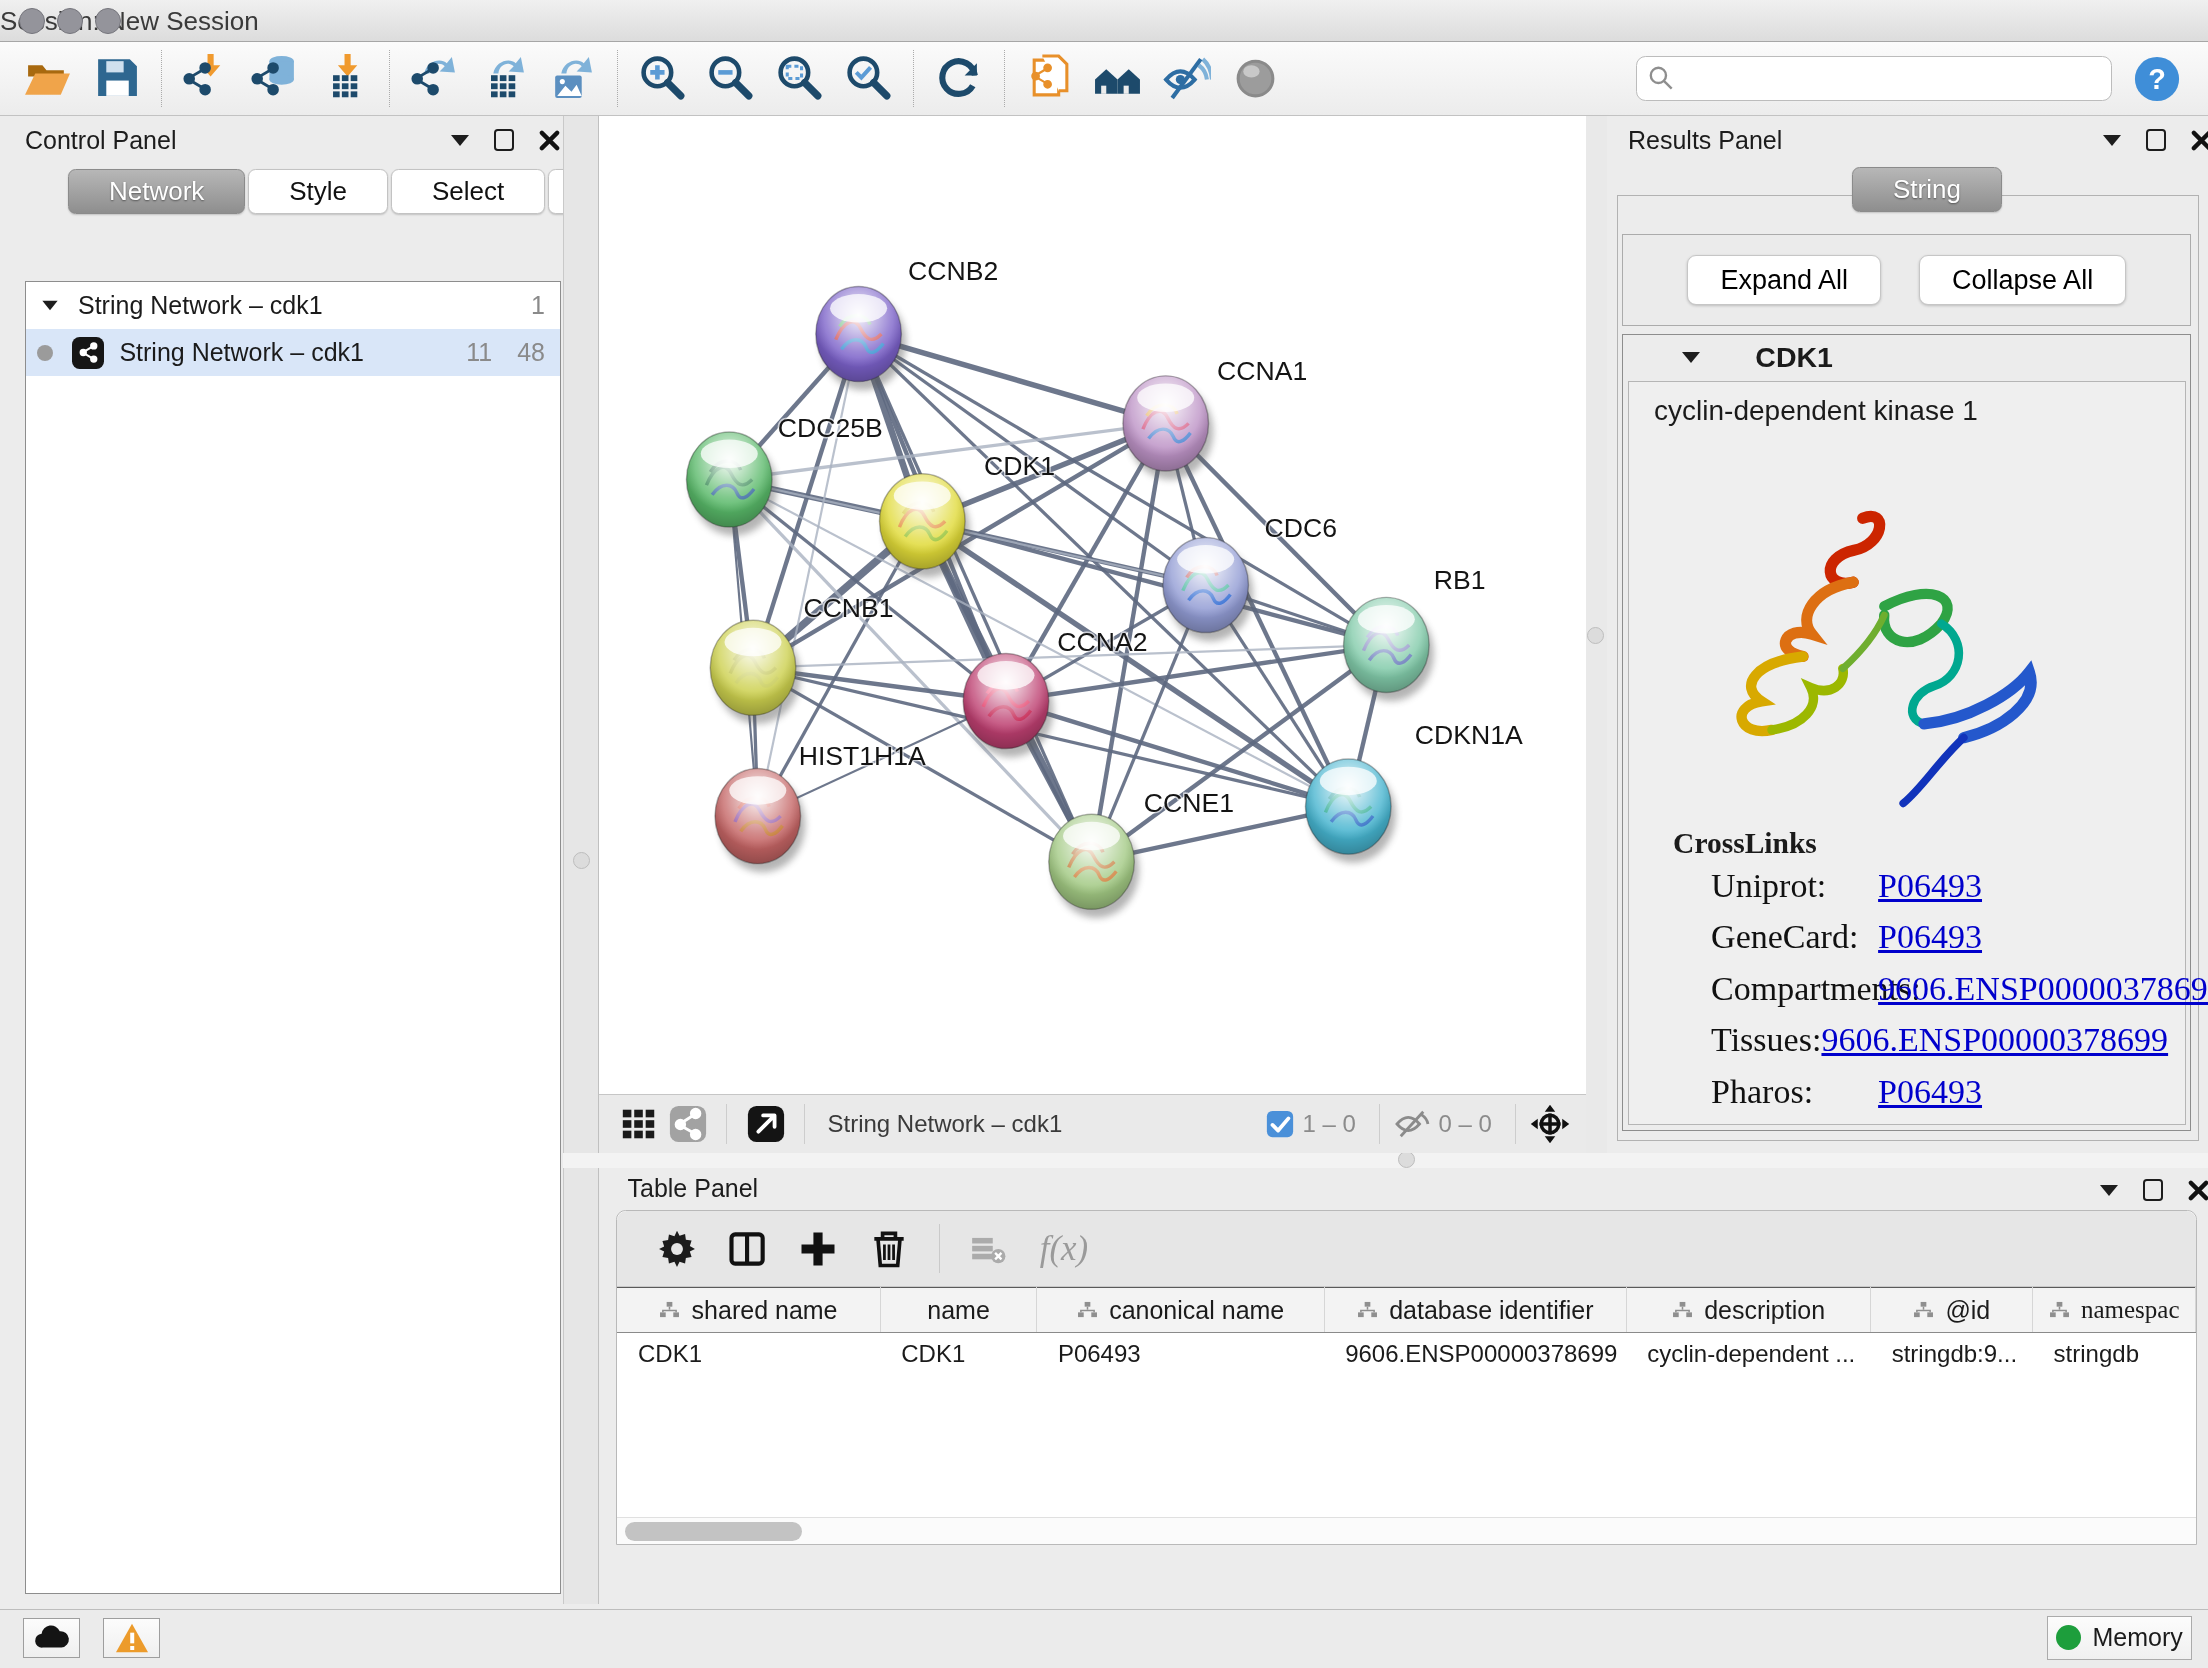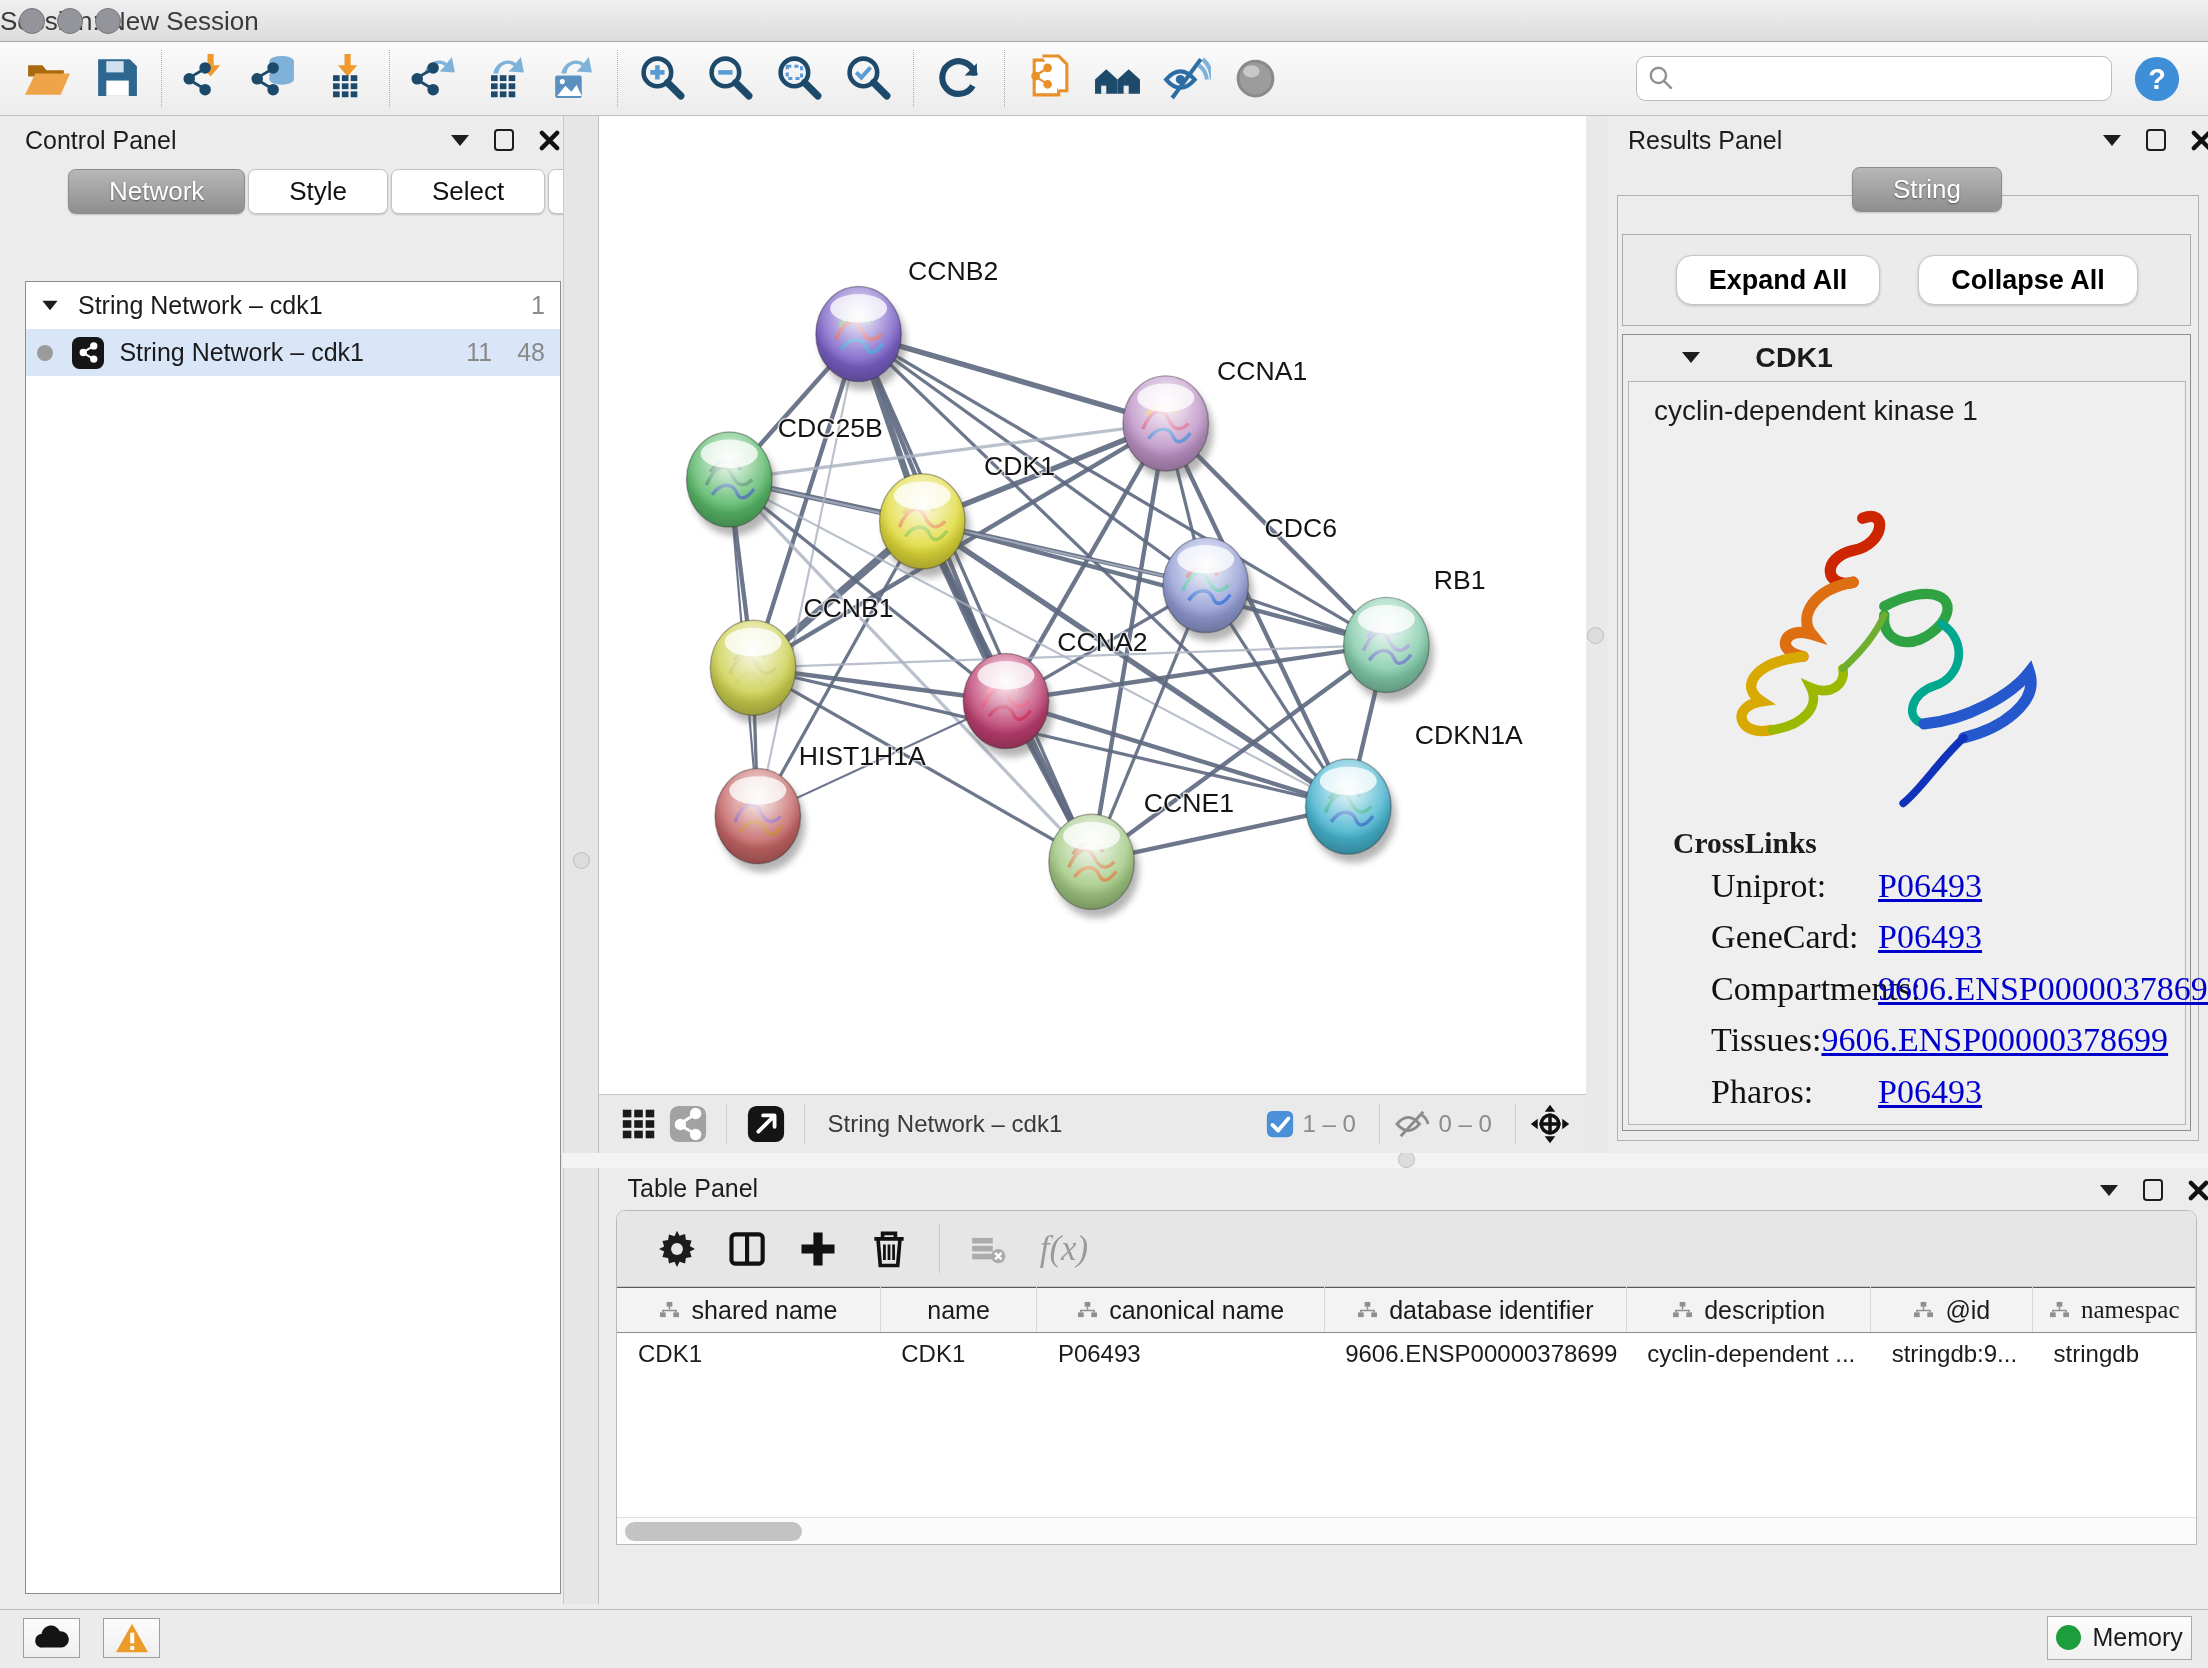--- a/index.html
+++ b/index.html
@@ -60,21 +60,21 @@
   #net-right { margin-left:auto; display:flex; align-items:center; color:#8b8b8b; }
   #net-right .cnt { margin:0 9.5px 0 7.6px; }
 
   
   #results-panel { left:1607px; top:116px; width:601px; height:1037px; background:#ececec; }
   #rp-header { left:21px; top:9.5px; }
   #rp-controls { left:496px; top:13.3px; position:absolute; }
   #rp-tab { left:245px; top:51px; position:absolute; z-index:3; }
   #rp-outer { left:9.5px; top:79px; width:582px; height:946px; position:absolute; background:#ececec; border:1.9px solid #b2b2b2; }
   #rp-btnbox { left:4.8px; top:38px; width:569px; height:92px; position:absolute; background:#ebebeb; border:1.9px solid #ababab; display:flex; align-items:center; justify-content:center; gap:38px; }
-  .rp-btn { background:#fff; border:1px solid #c6c6c6; border-radius:16px; font-size:27px; font-family:"Liberation Sans",sans-serif; padding:8.6px 32px; box-shadow:0 1px 2.9px rgba(0,0,0,.2);font-weight:bold; }
+  .rp-btn { background:#fff; border:1px solid #c6c6c6; border-radius:9px; font-size:27px; font-family:"Liberation Sans",sans-serif; padding:8.6px 32px; box-shadow:0 1px 2.9px rgba(0,0,0,.2); }
   #cdk1-box { left:4.8px; top:138px; width:569px; height:797px; position:absolute; border:1.9px solid #8d8d8d; background:#ececec; }
   #cdk1-head { height:44px; display:flex; align-items:center; padding-left:59px; gap:55px; }
   #cdk1-name { font-size:28.5px; font-weight:bold; }
   #cdk1-inner { position:absolute; left:4.8px; top:46px; right:4.8px; bottom:4.8px; background:#efefef; border:1px solid #b5b5b5; }
   #cdk1-desc { position:absolute; left:25px; top:13.3px; font-size:28px; }
   #ribbon { position:absolute; left:48px; top:107px; }
   #xlinks-title { position:absolute; left:44px; top:445px; font-family:"Liberation Serif",serif; font-weight:bold; font-size:29.5px; }
   .xlink-row { position:absolute; left:82px; width:457px; font-family:"Liberation Serif",serif; font-size:34px; display:flex; }
   .xlink-label { width:167px; color:#111; }
   .xlink-value { color:#0000cc; text-decoration:underline; }

